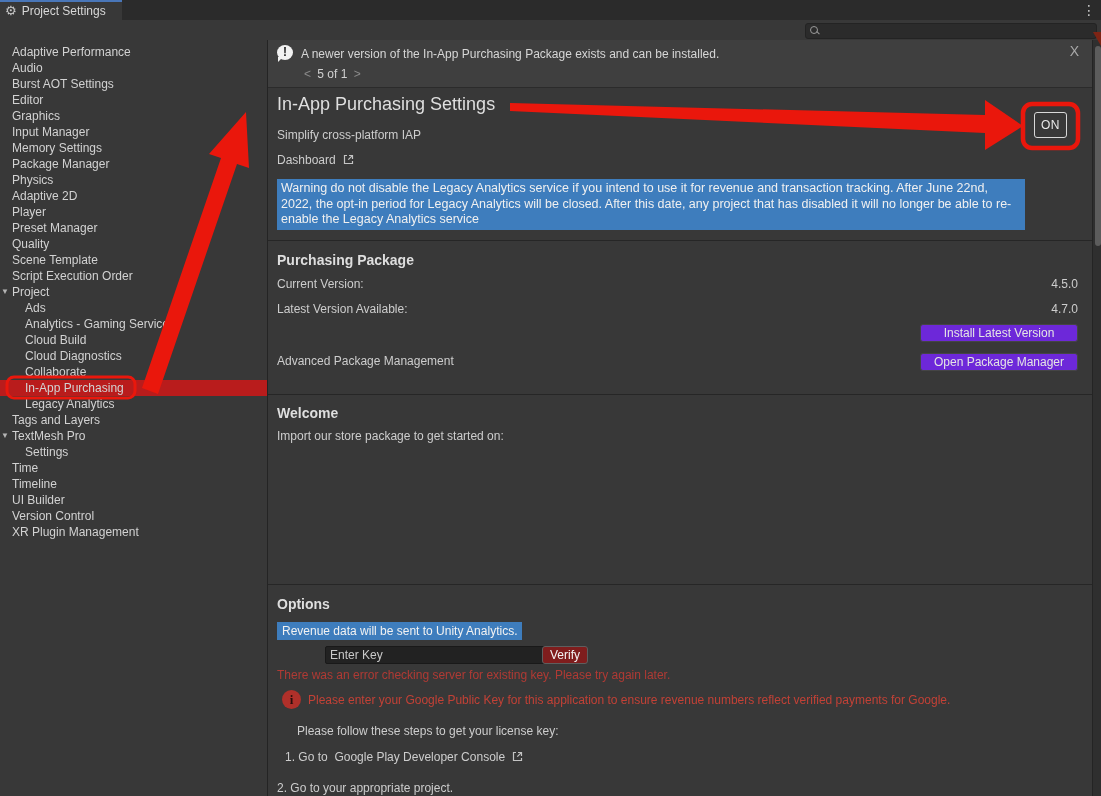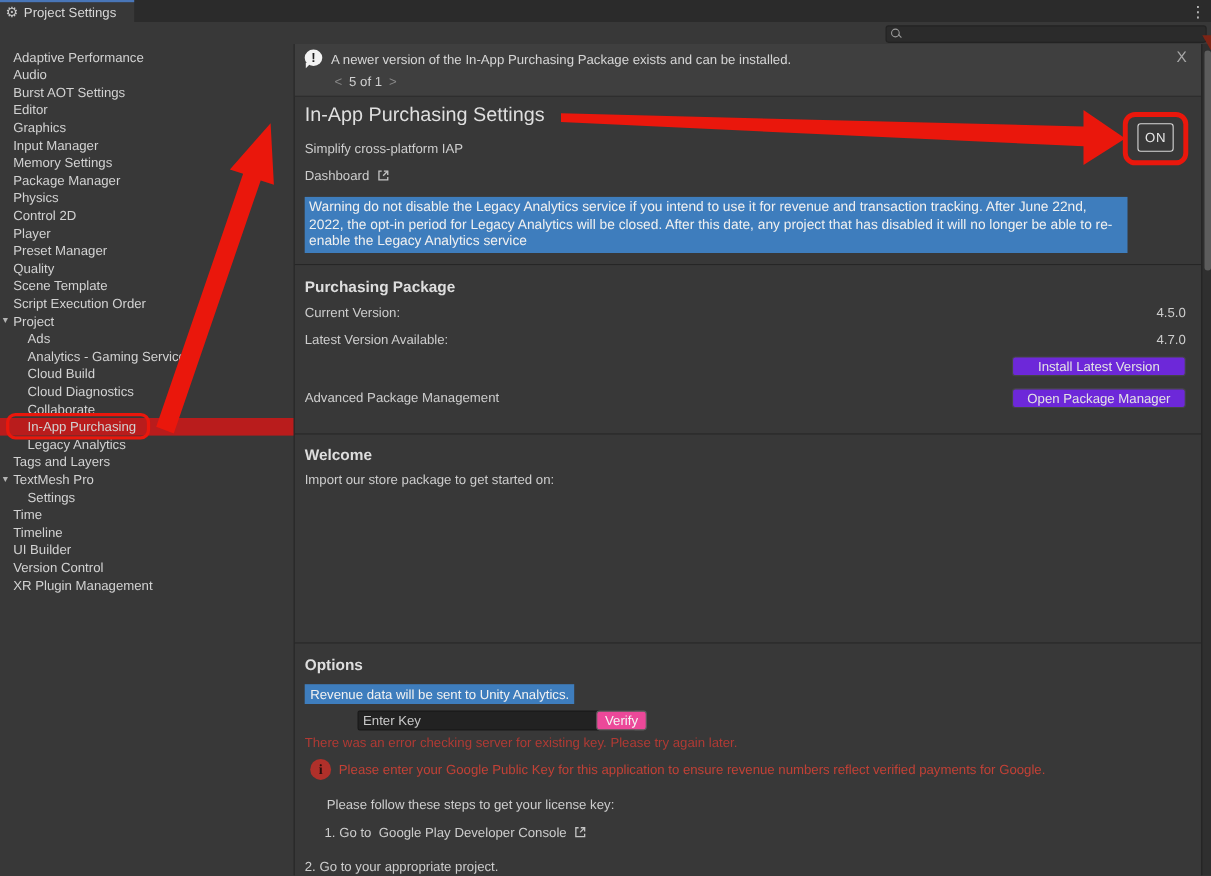--- a/index.html
+++ b/index.html
@@ -64,21 +64,21 @@
          font-size:12px; text-align:center; cursor:pointer; font-family:inherit; }
 
   .store-list { list-style:none; }
   .store-list li { height:16px; line-height:16px; color:#CDCDCD; font-size:12px; padding-left:11px; position:relative; }
   .store-list li::before { content:"\2022"; position:absolute; left:0; top:0; color:#CDCDCD; }
 
   #revenue-note { position:absolute; left:9px; top:582px; background:#3E7DBD; color:#F2F2F2; font-size:12px; padding:2px 5px; }
   #key-input { position:absolute; left:9px; top:606px; width:253px; height:18px; background:#222222; border:1px solid #191919;
                border-radius:2px; color:#D6D6D6; font-size:12px; padding:0 4px; outline:none; font-family:inherit;margin-left:48px; }
   #key-input::placeholder { color:#C9C9C9; opacity:1; }
-  #verify-btn { left:274px; top:606px; width:46px; height:18px; background:#ec4899; border:1px solid #5E5E5E; color:#F4F4F4; }
+  #verify-btn { left:274px; top:606px; width:46px; height:18px; background:#7f1d1d; border:1px solid #5E5E5E; color:#F4F4F4; }
 
   .err { color:#B03A34; font-size:12px; }
   .err2 { color:#C24136; font-size:12px; }
   #info-icon { position:absolute; left:14px; top:650px; width:19px; height:19px; background:#B0302A; border-radius:50%;
                color:#2B0E0C; font-weight:bold; font-size:13px; text-align:center; line-height:19px; font-family:"Liberation Serif",serif; }
 
   
   #scrollbar { position:absolute; left:1092px; top:40px; width:9px; height:756px; background:#2F2F2F; border-left:1px solid #242424; }
   #scroll-thumb { position:absolute; left:1.5px; top:6px; width:6px; height:200px; background:#5C5C5C; border-radius:3px; }
 
@@ -108,21 +108,21 @@
     <div id="sidebar-list">
         <div class="sb-row"><span class="sb-label ind1">Adaptive Performance</span></div>
         <div class="sb-row"><span class="sb-label ind1">Audio</span></div>
         <div class="sb-row"><span class="sb-label ind1">Burst AOT Settings</span></div>
         <div class="sb-row"><span class="sb-label ind1">Editor</span></div>
         <div class="sb-row"><span class="sb-label ind1">Graphics</span></div>
         <div class="sb-row"><span class="sb-label ind1">Input Manager</span></div>
         <div class="sb-row"><span class="sb-label ind1">Memory Settings</span></div>
         <div class="sb-row"><span class="sb-label ind1">Package Manager</span></div>
         <div class="sb-row"><span class="sb-label ind1">Physics</span></div>
-        <div class="sb-row"><span class="sb-label ind1">Control 2D</span></div>
+        <div class="sb-row"><span class="sb-label ind1">Adaptive 2D</span></div>
         <div class="sb-row"><span class="sb-label ind1">Player</span></div>
         <div class="sb-row"><span class="sb-label ind1">Preset Manager</span></div>
         <div class="sb-row"><span class="sb-label ind1">Quality</span></div>
         <div class="sb-row"><span class="sb-label ind1">Scene Template</span></div>
         <div class="sb-row"><span class="sb-label ind1">Script Execution Order</span></div>
         <div class="sb-row"><span class="expander">▼</span><span class="sb-label ind0">Project</span></div>
         <div class="sb-row"><span class="sb-label ind2">Ads</span></div>
         <div class="sb-row"><span class="sb-label ind2">Analytics - Gaming Services</span></div>
         <div class="sb-row"><span class="sb-label ind2">Cloud Build</span></div>
         <div class="sb-row"><span class="sb-label ind2">Cloud Diagnostics</span></div>
@@ -188,21 +188,21 @@
     <div class="sep" style="top:544px;"></div>
 
     <div class="abs h2" style="left:9px; top:556px;">Options</div>
     <div id="revenue-note">Revenue data will be sent to Unity Analytics.</div>
     <input id="key-input" placeholder="Enter Key" style="">
     <button class="btn" id="verify-btn">Verify</button>
     <div class="abs err" style="left:9px; top:628px;">There was an error checking server for existing key. Please try again later.</div>
     <div id="info-icon">i</div>
     <div class="abs err2" style="left:40px; top:653px;">Please enter your Google Public Key for this application to ensure revenue numbers reflect verified payments for Google.</div>
     <div class="abs lbl" style="left:9px; top:684px;margin-left:20px;">Please follow these steps to get your license key:</div>
-    <div class="abs lbl" style="left:27px; top:710px;">
+    <div class="abs lbl" style="left:17px; top:710px;">
       <span>1. Go to</span>&nbsp;
       <span>Google Play Developer Console</span><span class="ext-icon"><svg width="13" height="13" viewBox="0 0 13 13">
             <path d="M5 2.5 H2.5 V10.5 H10.5 V8" fill="none" stroke="#C4C4C4" stroke-width="1.2"></path>
             <path d="M7 2.5 H10.5 V6" fill="none" stroke="#C4C4C4" stroke-width="1.2"></path>
             <path d="M10.3 2.7 L6.3 6.7" fill="none" stroke="#C4C4C4" stroke-width="1.2"></path>
           </svg></span>
     </div>
     <div class="abs lbl" style="left:9px; top:741px;">2. Go to your appropriate project.</div>
   </div>
 

